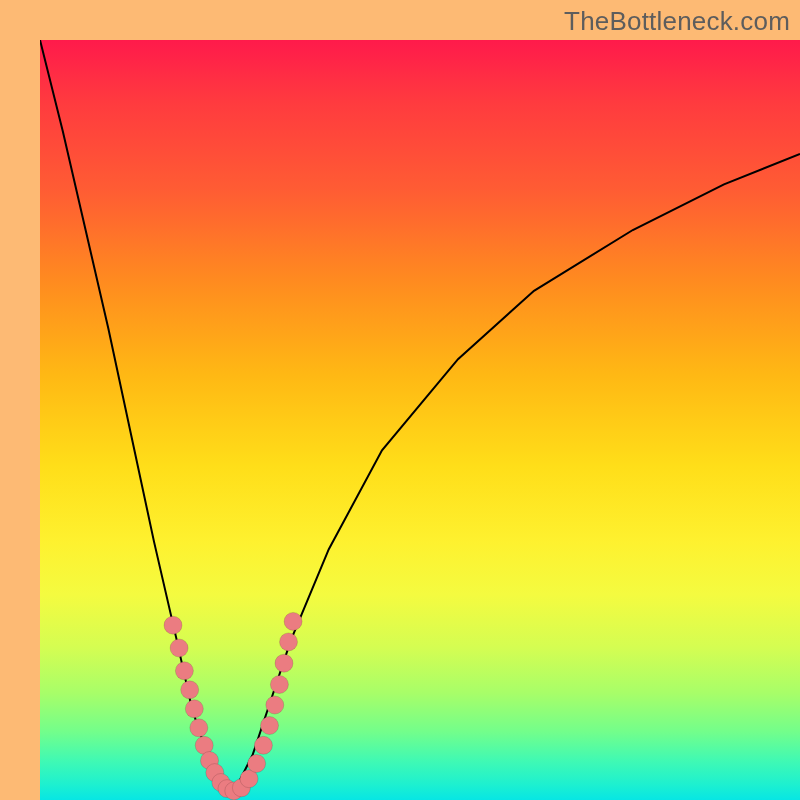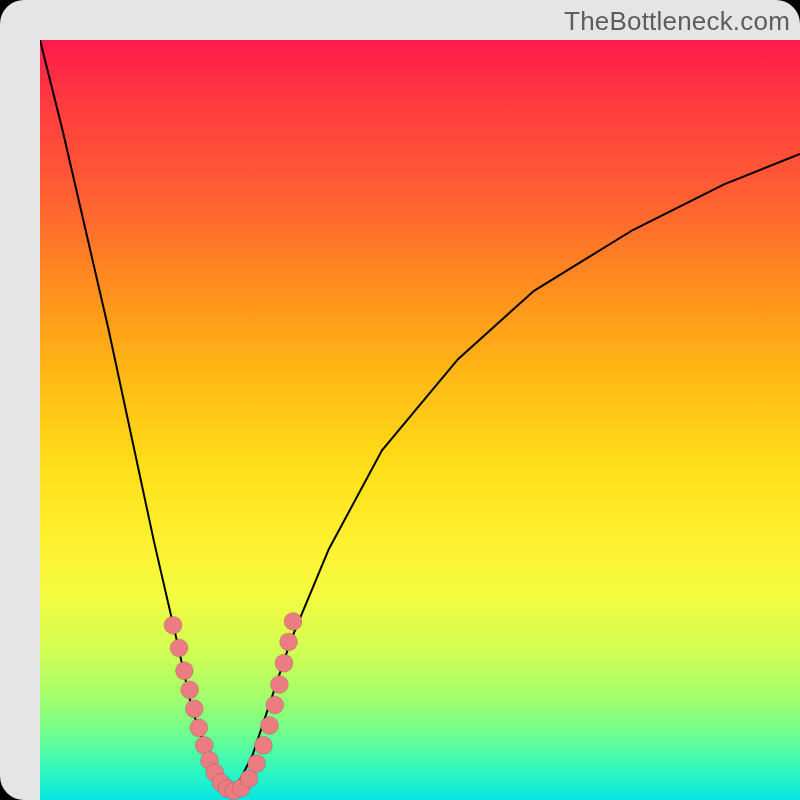--- a/index.html
+++ b/index.html
@@ -8,22 +8,21 @@
     width: 800px;
     height: 800px;
     overflow: hidden;
     background: #000;
     font-family: Arial, Helvetica, sans-serif;
   }
   .frame {
     position: relative;
     width: 800px;
     height: 800px;
-    background: #e5e5e5;
-    border-radius: 24px;
+    background: #fdba74;
   }
   .watermark {
     position: absolute;
     top: 6px;
     right: 10px;
     color: #5d5d5d;
     font-size: 26px;
     font-weight: 500;
     letter-spacing: 0.2px;
     z-index: 10;

